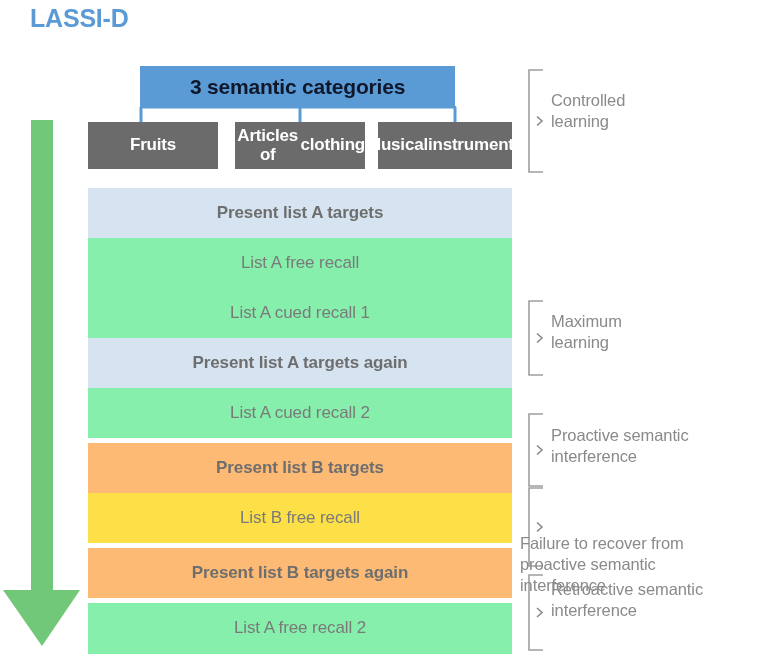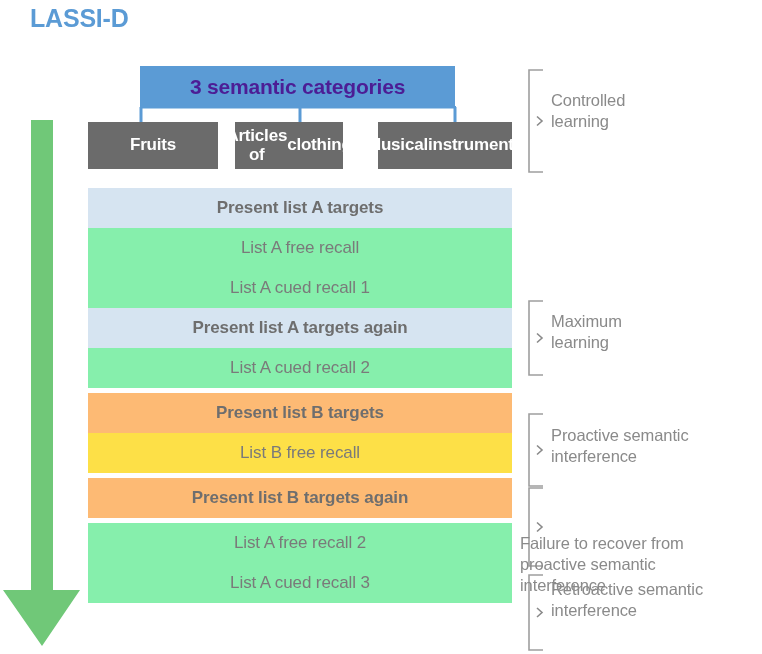--- a/index.html
+++ b/index.html
@@ -45,21 +45,21 @@
   }
 
   
   .cat-header {
     position: absolute;
     left: 140px;
     top: 66px;
     width: 315px;
     height: 42px;
     background: #5B9BD5;
-    color: #4c1d95;
+    color: #0f172a;
     font-size: 21px;
     font-weight: bold;
     display: flex;
     align-items: center;
     justify-content: center;
     letter-spacing: -0.2px;
   }
   .connectors {
     position: absolute;
     left: 88px;
@@ -76,33 +76,33 @@
     font-size: 17px;
     font-weight: bold;
     line-height: 1.08;
     display: flex;
     align-items: center;
     justify-content: center;
     text-align: center;
     letter-spacing: -0.2px;
   }
   .cat-box.b0 { left: 88px;  width: 130px; }
-  .cat-box.b1 { left: 235px; width: 108px; }
+  .cat-box.b1 { left: 235px; width: 130px; }
   .cat-box.b2 { left: 378px; width: 134px; }
 
   
   .rows {
     position: absolute;
     left: 88px;
     top: 188px;
     width: 424px;
   }
   .row {
     width: 100%;
-    height: 40px;
+    height: 50px;
     display: flex;
     align-items: center;
     justify-content: center;
     box-sizing: border-box;
     color: #7A7A7A;
     font-size: 17px;
     letter-spacing: -0.1px;
   }
   .row.head { font-weight: bold; color: #6E6E6E; }
   .row.blue-head  { background: #D6E4F1; }

